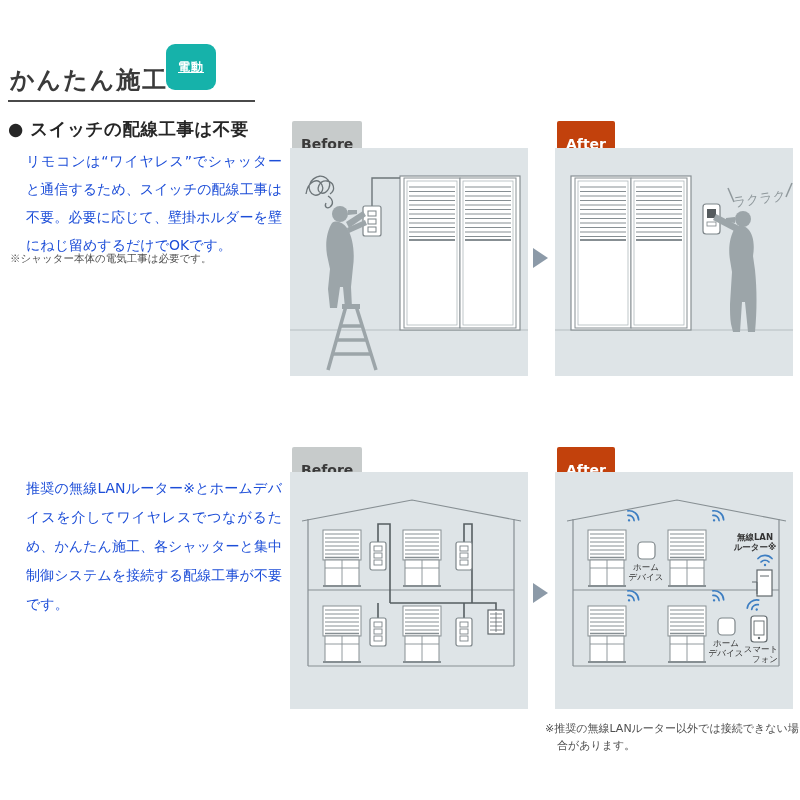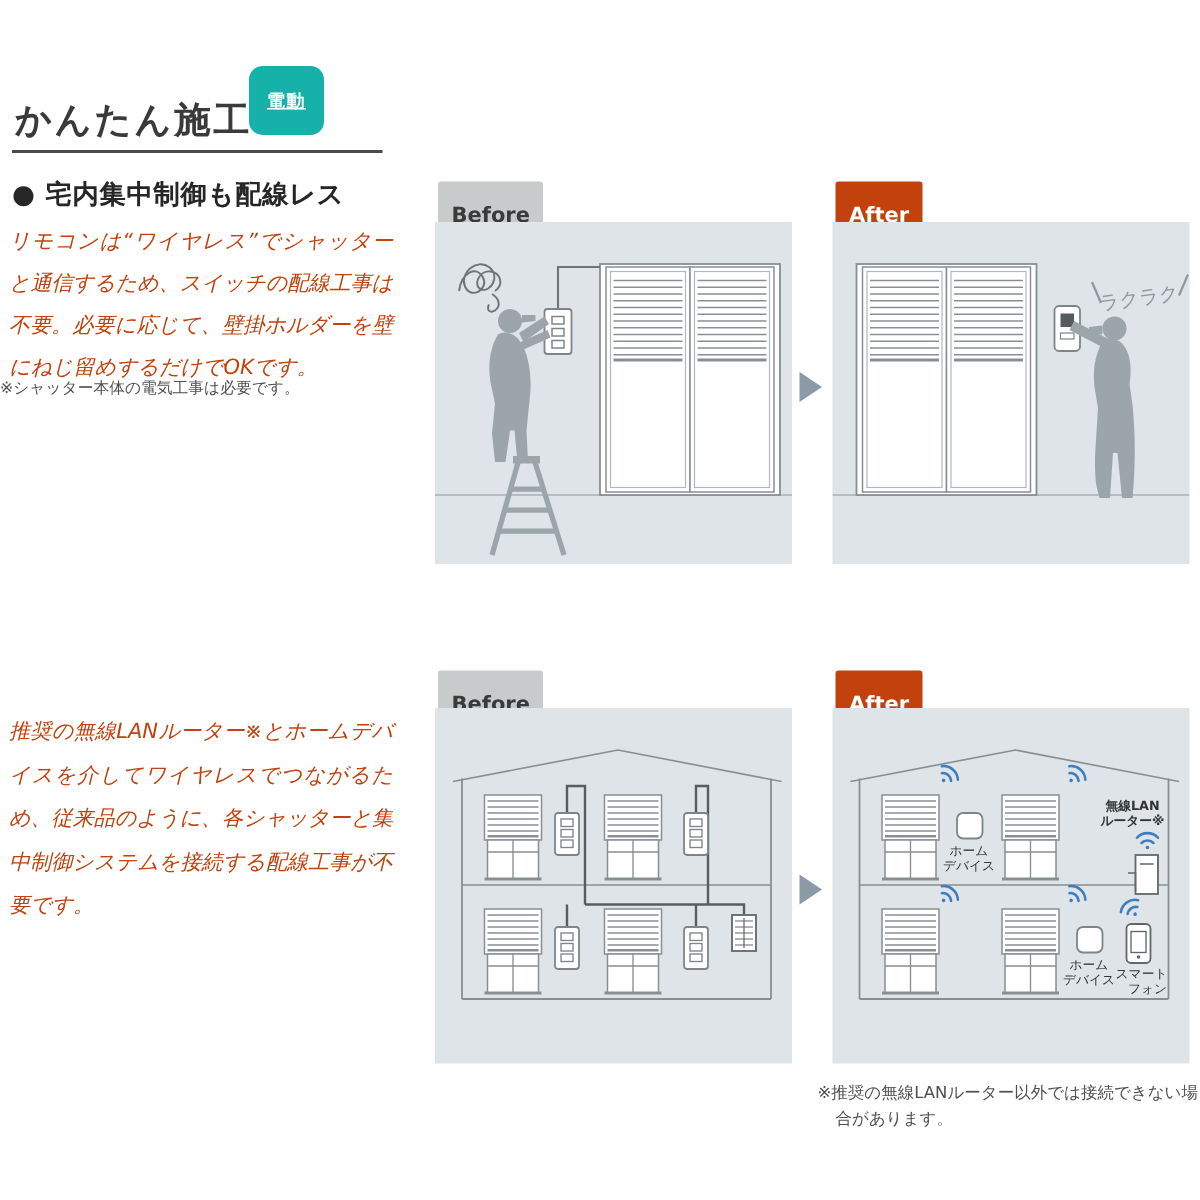--- a/index.html
+++ b/index.html
@@ -7,26 +7,26 @@
         font-family:"DejaVu Sans","Liberation Sans",sans-serif;overflow:hidden;color:#3c3c3c;}
   .page-title{position:absolute;left:10px;top:48px;font-size:24px;font-weight:bold;
         color:#3a3a3a;letter-spacing:2px;}
   .badge{position:absolute;left:166px;top:44px;width:50px;height:46px;background:#16b2aa;
         color:#fff;border-radius:9px;font-size:12px;font-weight:bold;display:flex;
         align-items:center;justify-content:center;letter-spacing:1px;text-decoration:underline;}
   .title-rule{position:absolute;left:8px;top:100px;width:247px;border-top:2px solid #4a4a4a;}
   .sec-heading{position:absolute;font-size:17.5px;font-weight:bold;color:#262626;letter-spacing:.5px;margin:0;}
   #s1-heading{left:8px;top:117px;}
   #s2-heading{left:8px;top:444px;}
-  .sec-body{position:absolute;left:6px;width:256px;font-size:14px;color:#c2410c;
-        line-height:28px;text-align:justify;margin:0;font-style:italic;}
+  .sec-body{position:absolute;left:26px;width:256px;font-size:14px;color:#1d4ed8;
+        line-height:28px;text-align:justify;margin:0;}
   #s1-body{top:147px;}
   #s2-body{top:474px;line-height:29px;}
   .footnote{position:absolute;font-size:10.5px;color:#4f4f4f;margin:0;}
-  #s1-footnote{left:0;top:252px;}
+  #s1-footnote{left:10px;top:252px;font-family:Liberation Mono, monospace;}
   #s2-footnote{left:545px;top:720px;width:252px;font-size:11px;line-height:17px;
         padding-left:12px;text-indent:-12px;}
   .tag{position:absolute;height:22px;line-height:22px;padding:12px 9px;font-size:14px;
         font-weight:bold;border-radius:2px;}
   .tag.before{background:#c7cbcb;color:#3a3a3a;}
   .tag.after{background:#c2410c;color:#ffffff;}
   #tag-b1{left:292px;top:121px;} #tag-a1{left:557px;top:121px;}
   #tag-b2{left:292px;top:447px;} #tag-a2{left:557px;top:447px;}
   .panel{position:absolute;width:238px;background:#dee4e7;}
   #panel-b1{left:290px;top:148px;height:228px;}
@@ -42,21 +42,21 @@
 </style>
 </head>
 <body>
 
 <div class="page">
 
   <h1 class="page-title">かんたん施工</h1>
   <div class="badge">電動</div>
   <div class="title-rule"></div>
 
-  <h2 class="sec-heading" id="s1-heading">● 宅内集中制御も配線レス</h2>
+  <h2 class="sec-heading" id="s1-heading">● スイッチの配線工事は不要</h2>
   <p class="sec-body" id="s1-body">リモコンは“ワイヤレス”でシャッターと通信するため、スイッチの配線工事は不要。必要に応じて、壁掛ホルダーを壁にねじ留めするだけでOKです。</p>
   <p class="footnote" id="s1-footnote">※シャッター本体の電気工事は必要です。</p>
 
   <div class="tag before" id="tag-b1">Before</div>
   <div class="panel" id="panel-b1">
     <svg width="238" height="228" viewBox="0 0 238 228">
       <defs>
         <g id="doorA">
           <rect width="56" height="150" fill="#ffffff" stroke="#878f93" stroke-width="1"></rect>
           <rect x="3" y="3" width="50" height="144" fill="none" stroke="#b0b8bc" stroke-width="0.8"></rect>
@@ -125,21 +125,21 @@
       </g>
       <g transform="translate(167,56)" fill="#9ca5a9">
         <circle cx="21" cy="15" r="8"></circle>
         <path d="M13,13 l-9,1 l0,4 l9,1 z"></path>
         <path d="M14,28 L-9,16 L-6,10 L17,22 Z"></path>
         <path d="M13,24 C8,32 6,44 8,56 L10,68 L8,100 C8,108 8,114 9,120 L11,128 L18,128 L20,98 L23,98 L26,128 L33,128 C35,106 35,86 33,66 L31,52 C33,40 31,30 26,25 C22,21 16,21 13,24 Z"></path>
       </g>
     </svg>
   </div>
 
-  <p class="sec-body" id="s2-body">推奨の無線LANルーター※とホームデバイスを介してワイヤレスでつながるため、従来品のように、各シャッターと集中制御システムを接続する配線工事が不要です。</p>
+  <p class="sec-body" id="s2-body">推奨の無線LANルーター※とホームデバイスを介してワイヤレスでつながるため、かんたん施工、各シャッターと集中制御システムを接続する配線工事が不要です。</p>
 
   <div class="tag before" id="tag-b2">Before</div>
   <div class="panel" id="panel-b2">
     <svg width="238" height="237" viewBox="0 0 238 237">
       <defs>
         <g id="winB">
           <rect width="38" height="30" fill="#ffffff" stroke="#878f93" stroke-width="1"></rect>
           <path d="M2 4h34M2 8h34M2 12h34M2 16h34M2 20h34M2 24h34" stroke="#878f93" stroke-width="1" fill="none"></path>
           <path d="M2 27.5h34" stroke="#878f93" stroke-width="1.6" fill="none"></path>
           <rect x="2" y="30" width="34" height="26" fill="#ffffff" stroke="#878f93" stroke-width="1"></rect>

